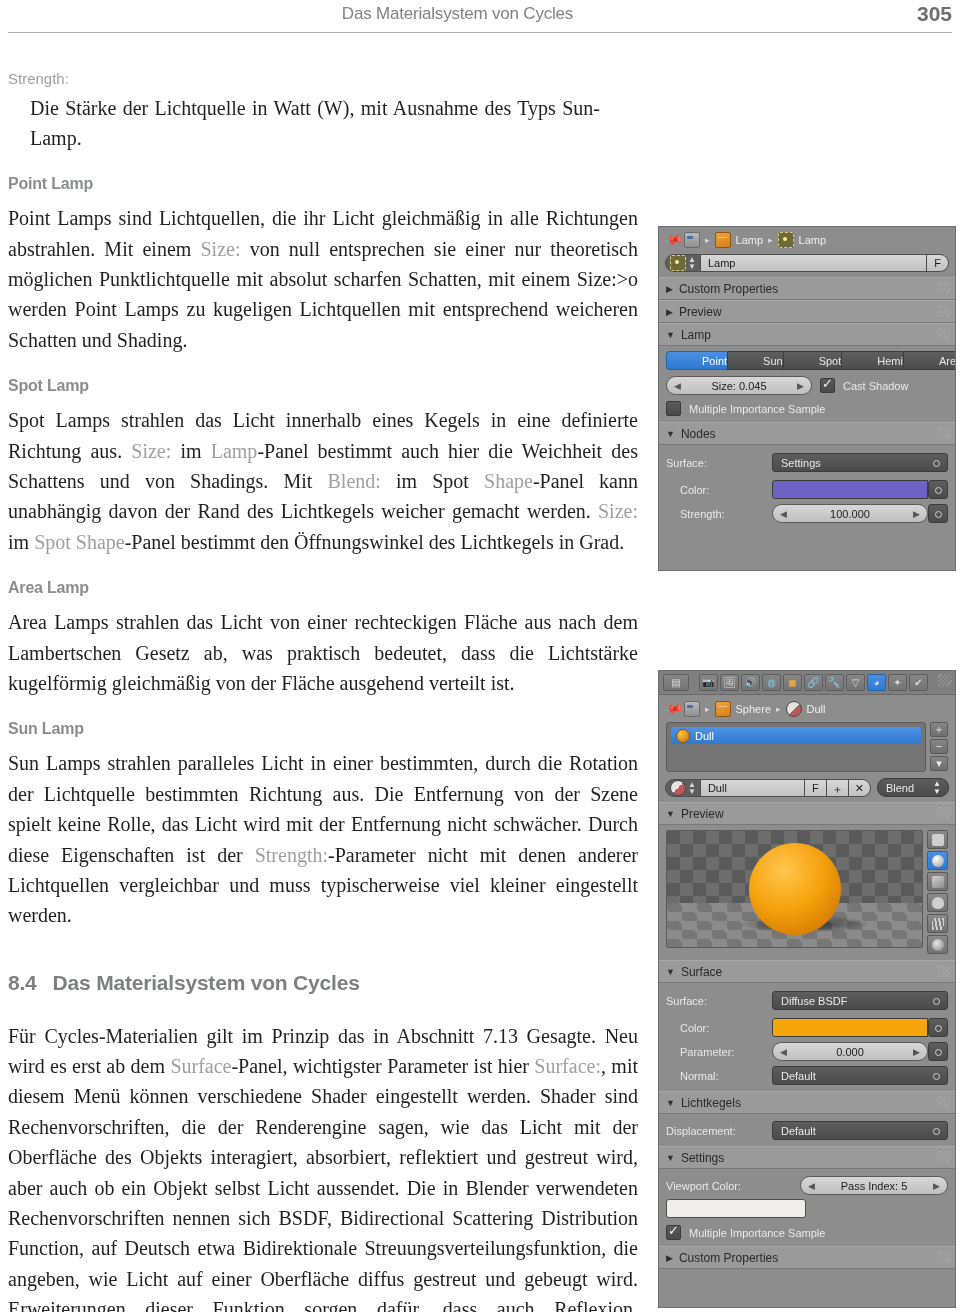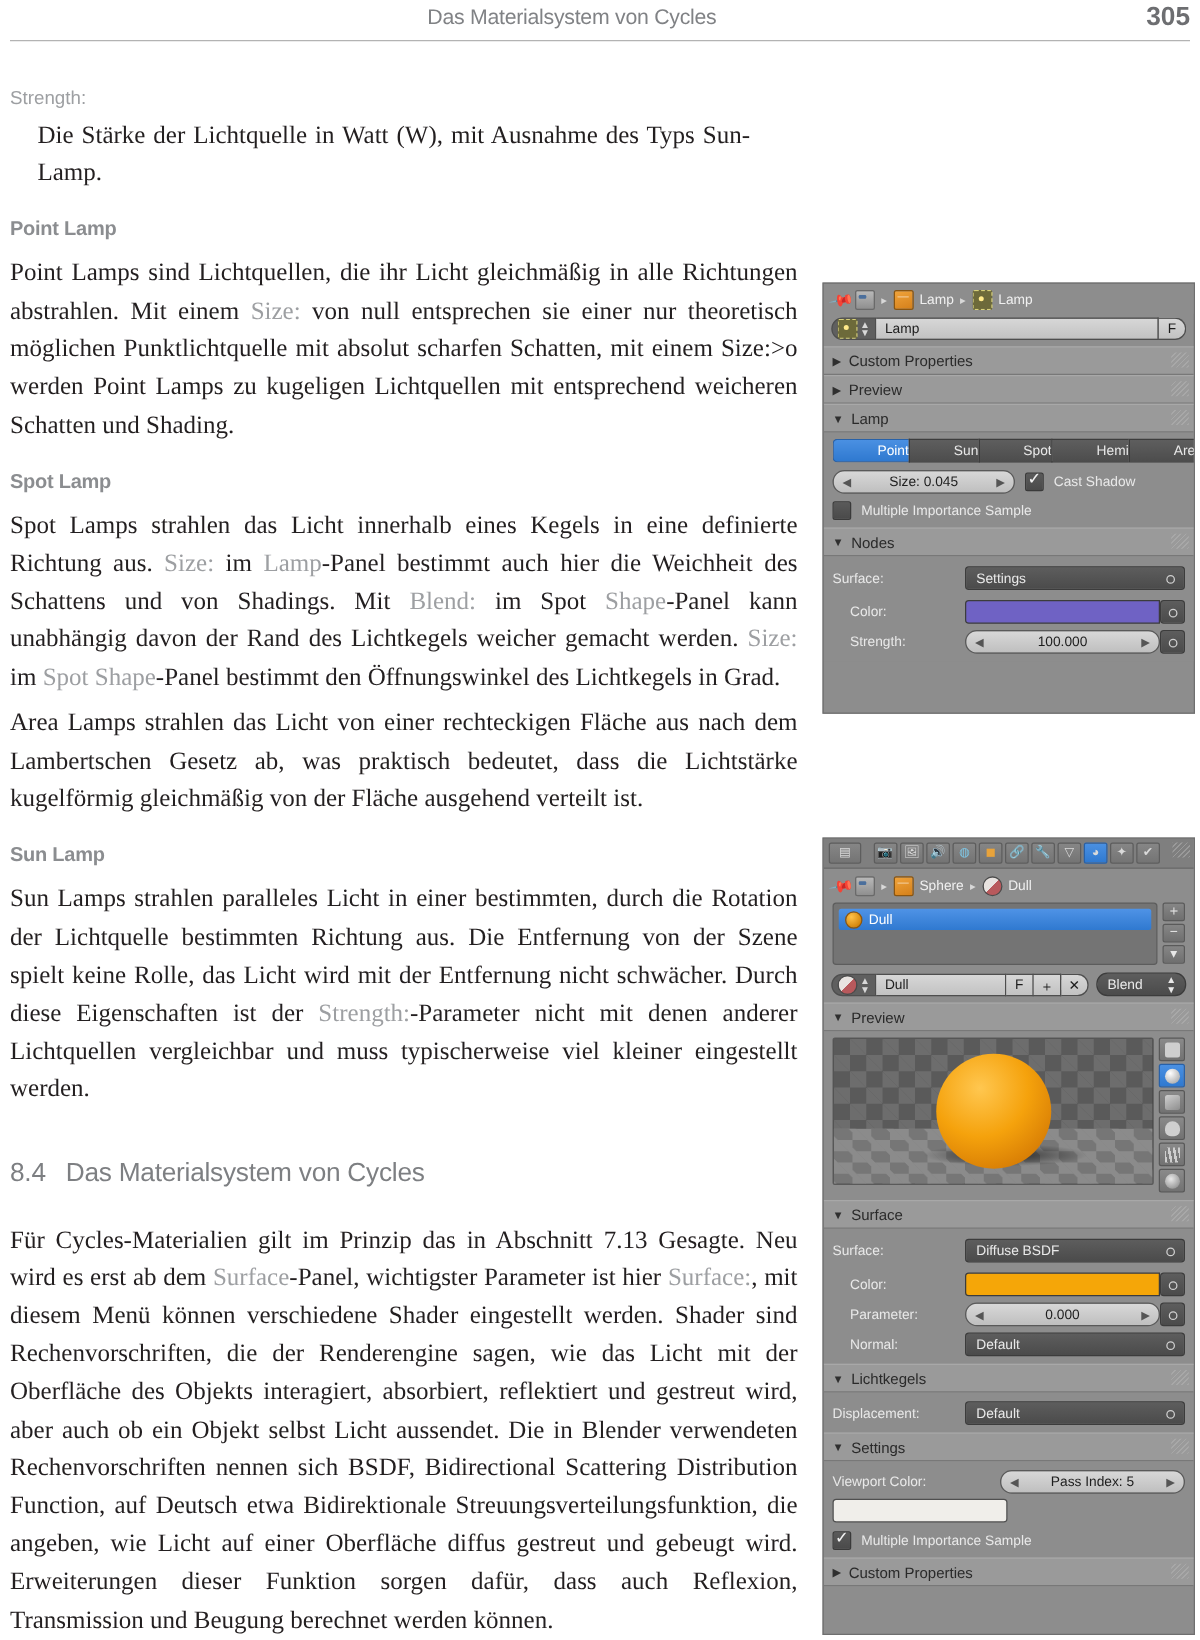--- a/index.html
+++ b/index.html
@@ -85,21 +85,21 @@
     margin: 0 0 6px 0;
     text-align: justify;
     hyphens: manual;
   }
   .ui {
     color: #9d9fa2;
   }
   h2.section {
     font-family: "Liberation Sans", sans-serif;
     font-size: 21px;
-    font-weight: normal;
+    font-weight: bold;
     color: #7d7f82;
     margin: 0;
     letter-spacing: -0.2px;
   }
   h2.section .num { margin-right: 16px; color: #7d7f82; }
 
   .blk-pointlamp { }
 
   
   .bpanel {
@@ -481,20 +481,21 @@
   <p class="term-def">Die Stärke der Lichtquelle in Watt (W), mit Ausnahme des Typs Sun-Lamp.</p>
 
   <div class="blk-pointlamp">
     <h3 class="sub">Point Lamp</h3>
     <p class="body"><span>Point Lamps sind Lichtquellen, die ihr Licht gleichmäßig in alle Richtungen abstrahlen. Mit einem </span><span class="ui">Size:</span><span> von null entsprechen sie einer nur theoretisch möglichen Punktlichtquelle mit absolut scharfen Schatten, mit einem Size:&gt;o werden Point Lamps zu kugeligen Lichtquellen mit entsprechend weicheren Schatten und Shading.</span></p>
   </div>
 
   <h3 class="sub">Spot Lamp</h3>
   <p class="body"><span>Spot Lamps strahlen das Licht innerhalb eines Kegels in eine definierte Richtung aus. </span><span class="ui">Size:</span><span> im </span><span class="ui">Lamp</span><span>-Panel bestimmt auch hier die Weichheit des Schattens und von Shadings. Mit </span><span class="ui">Blend:</span><span> im Spot </span><span class="ui">Shape</span><span>-Panel kann unabhängig davon der Rand des Lichtkegels weicher gemacht werden. </span><span class="ui">Size:</span><span> im </span><span class="ui">Spot Shape</span><span>-Panel bestimmt den Öffnungswinkel des Lichtkegels in Grad.</span></p>
 
+  <h3 class="sub">Area Lamp</h3>
   <p class="body">Area Lamps strahlen das Licht von einer rechteckigen Fläche aus nach dem Lambertschen Gesetz ab, was praktisch bedeutet, dass die Lichtstärke kugelförmig gleichmäßig von der Fläche ausgehend verteilt ist.</p>
 
   <h3 class="sub">Sun Lamp</h3>
   <p class="body"><span>Sun Lamps strahlen paralleles Licht in einer bestimmten, durch die Rotation der Lichtquelle bestimmten Richtung aus. Die Entfernung von der Szene spielt keine Rolle, das Licht wird mit der Entfernung nicht schwächer. Durch diese Eigenschaften ist der </span><span class="ui">Strength:</span><span>-Parameter nicht mit denen anderer Lichtquellen vergleichbar und muss typischerweise viel kleiner eingestellt werden.</span></p>
 
   <h2 class="section" style="margin-top:40px;">
     <span class="num">8.4</span><span>Das Materialsystem von Cycles</span>
   </h2>
 
   <p class="body" style="margin-top:26px;"><span>Für Cycles-Materialien gilt im Prinzip das in Abschnitt 7.13 Gesagte. Neu wird es erst ab dem </span><span class="ui">Surface</span><span>-Panel, wichtigster Parameter ist hier </span><span class="ui">Surface:</span><span>, mit diesem Menü können verschiedene Shader eingestellt werden. Shader sind Rechenvorschriften, die der Renderengine sagen, wie das Licht mit der Oberfläche des Objekts interagiert, absorbiert, reflektiert und gestreut wird, aber auch ob ein Objekt selbst Licht aussendet. Die in Blender verwendeten Rechenvorschriften nennen sich BSDF, Bidirectional Scattering Distribution Function, auf Deutsch etwa Bidirektionale Streuungsverteilungsfunktion, die angeben, wie Licht auf einer Oberfläche diffus gestreut und gebeugt wird. Erweiterungen dieser Funktion sorgen dafür, dass auch Reflexion, Transmission und Beugung berechnet werden können.</span></p>

